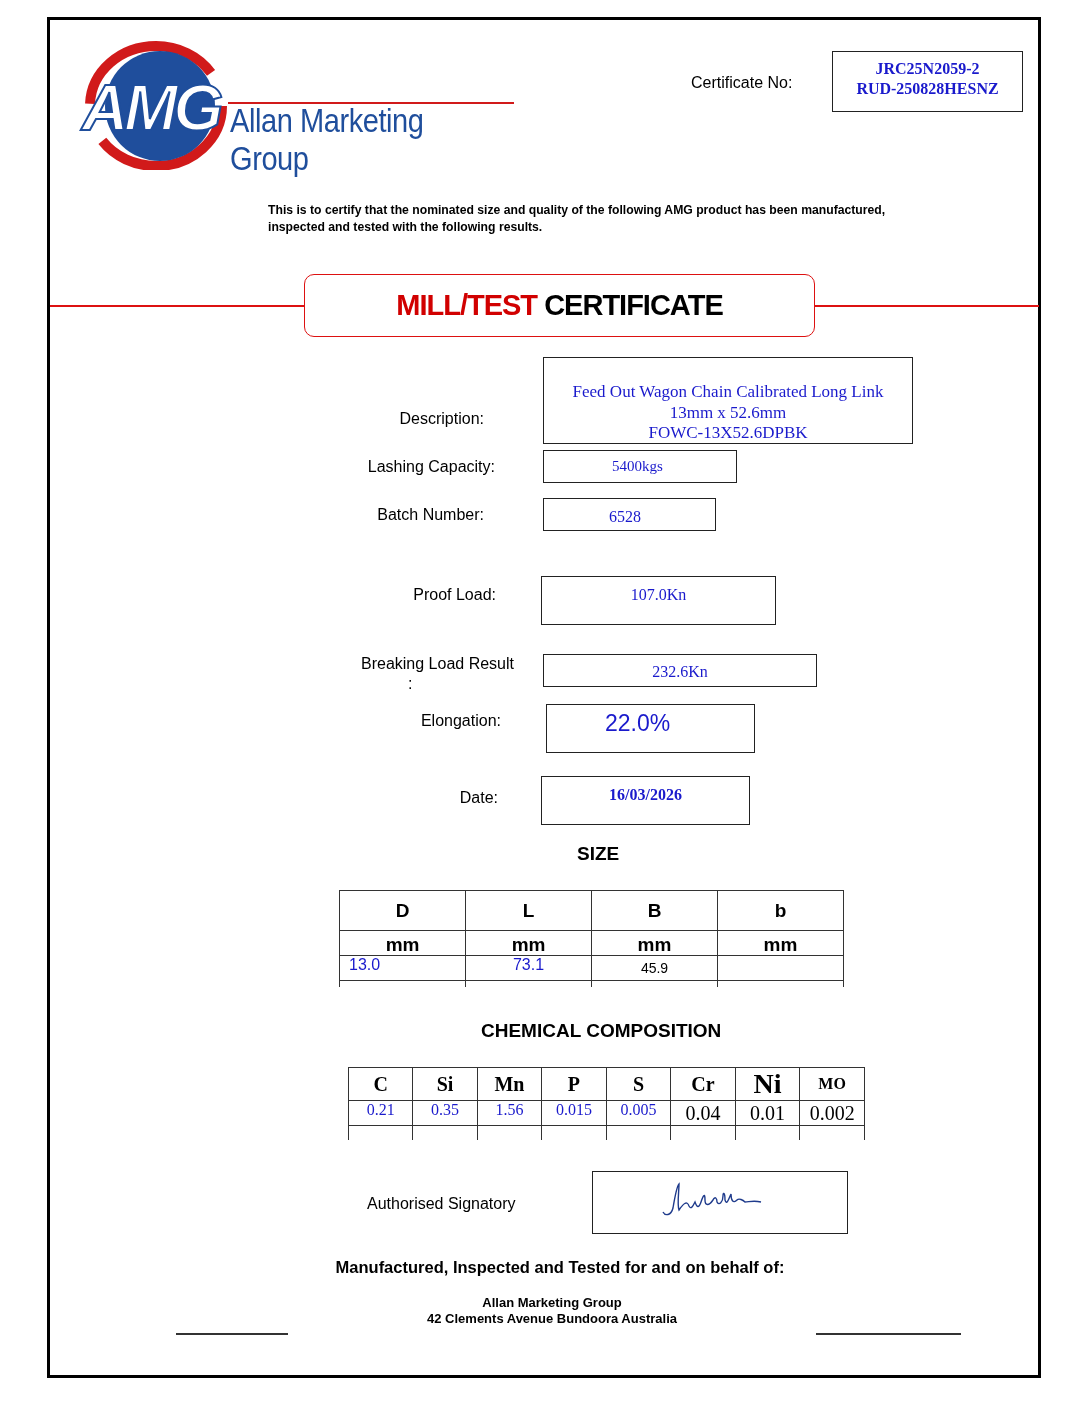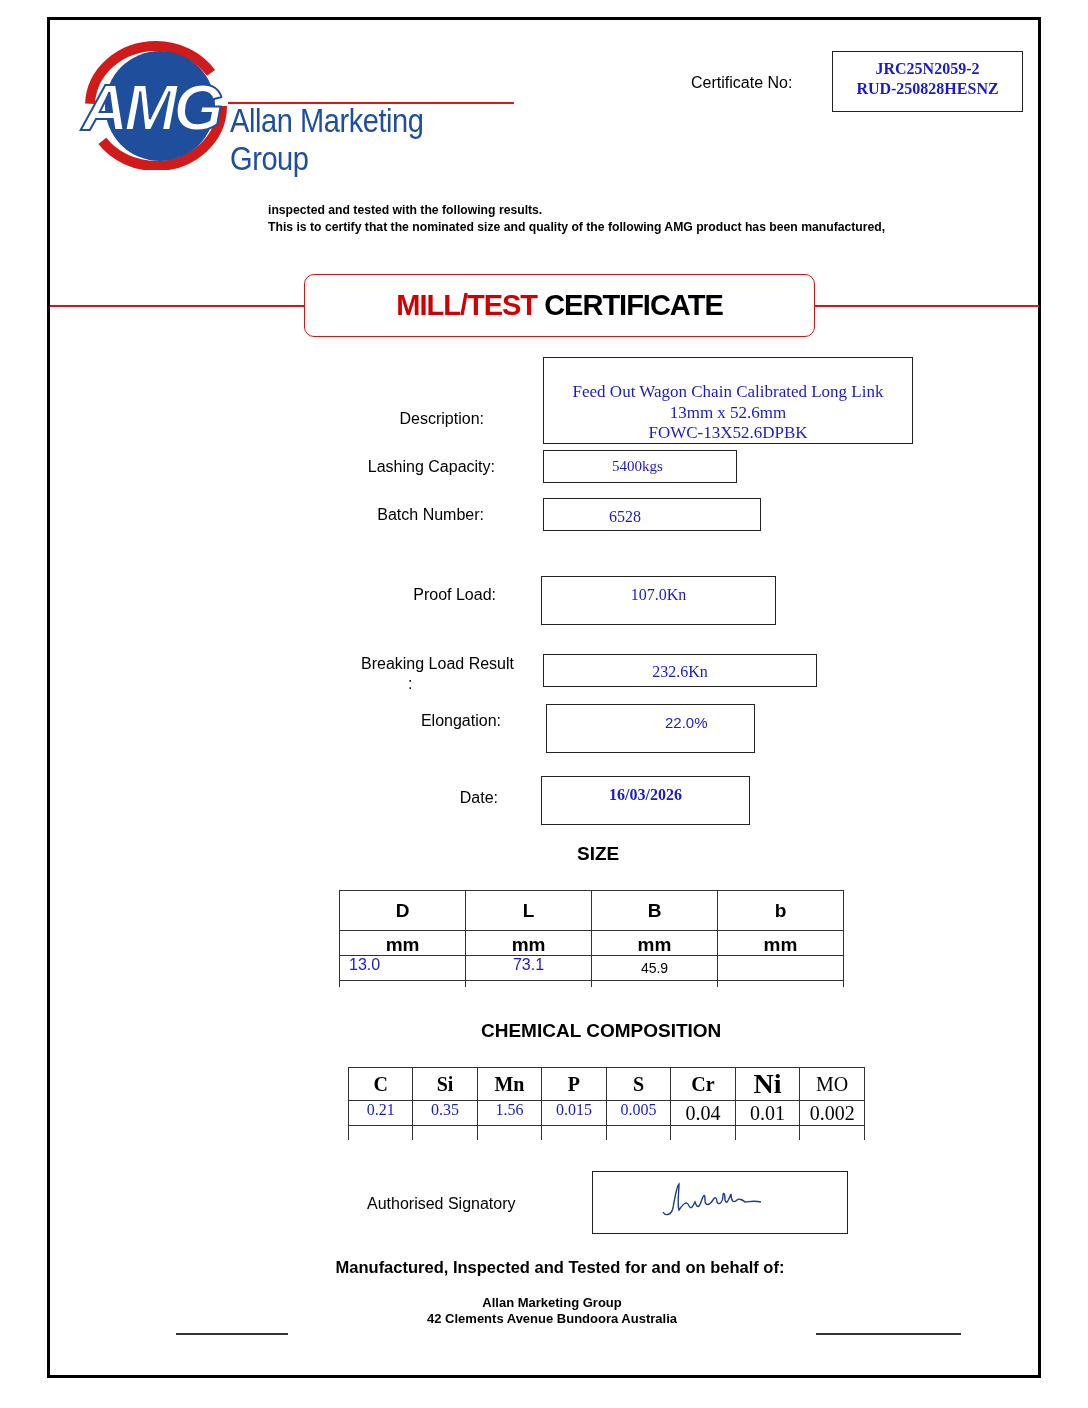--- a/index.html
+++ b/index.html
@@ -41,53 +41,53 @@
   <div class="abs" style="left:152px;top:62px;font-size:33px;color:#1f4e9c;letter-spacing:-0.5px;transform:scaleX(0.88);transform-origin:left;">Allan Marketing Group</div>
 </div>
 
 <div class="abs cert-label">Certificate No:</div>
 <div class="abs cert-box">
   <div>JRC25N2059-2</div>
   <div>RUD-250828HESNZ</div>
 </div>
 
 <div class="abs intro">
+  <div>This is to certify that the nominated size and quality of the following AMG product has been manufactured,</div>
   <div>inspected and tested  with the following results.</div>
-  <div>This is to certify that the nominated size and quality of the following AMG product has been manufactured,</div>
 </div>
 
 <div class="red-line" style="left:50px;width:256px;"></div>
 <div class="red-line" style="left:815px;width:224px;"></div>
 <div class="abs title-box">
   <span class="title-red">MILL/TEST</span>
   <span class="title-black">CERTIFICATE</span>
 </div>
 
 <div class="lbl" style="left:300px;width:184px;top:410px;">Description:</div>
 <div class="vbox serif" style="left:543px;top:357px;width:370px;height:87px;font-size:17px;line-height:20.5px;padding-top:24px;">
   <div>Feed Out Wagon Chain Calibrated Long Link</div>
   <div>13mm x 52.6mm</div>
   <div>FOWC-13X52.6DPBK</div>
 </div>
 
 <div class="lbl" style="left:300px;width:195px;top:458px;">Lashing Capacity:</div>
 <div class="vbox serif" style="left:543px;top:450px;width:194px;height:33px;font-size:15px;line-height:31px;text-align:left;padding-left:68px;">5400kgs</div>
 
 <div class="lbl" style="left:300px;width:184px;top:506px;">Batch Number:</div>
-<div class="vbox serif" style="left:543px;top:498px;width:218px;height:33px;font-size:16px;line-height:36px;text-align:left;padding-left:65px;">6528</div>
+<div class="vbox serif" style="left:543px;top:498px;width:173px;height:33px;font-size:16px;line-height:36px;text-align:left;padding-left:65px;">6528</div>
 
 <div class="lbl" style="left:300px;width:196px;top:586px;">Proof Load:</div>
 <div class="vbox serif" style="left:541px;top:576px;width:235px;height:49px;font-size:16px;line-height:36px;">107.0Kn</div>
 
 <div class="lbl" style="left:300px;width:214px;top:655px;">Breaking Load Result</div>
 <div class="abs" style="left:408px;top:675px;font-size:16px;">:</div>
 <div class="vbox serif" style="left:543px;top:654px;width:274px;height:33px;font-size:16px;line-height:34px;">232.6Kn</div>
 
 <div class="lbl" style="left:300px;width:201px;top:712px;">Elongation:</div>
-<div class="vbox sans" style="left:546px;top:704px;width:209px;height:49px;font-size:15px;line-height:36px;text-align:left;padding-left:118px;">22.0%</div>
+<div class="vbox sans" style="left:546px;top:704px;width:209px;height:49px;font-size:23px;line-height:36px;text-align:left;padding-left:58px;">22.0%</div>
 
 <div class="lbl" style="left:300px;width:198px;top:789px;">Date:</div>
 <div class="vbox serif" style="left:541px;top:776px;width:209px;height:49px;font-size:16px;font-weight:bold;line-height:36px;">16/03/2026</div>
 
 <div class="section-h" style="left:577px;top:843px;">SIZE</div>
 <table class="grid" style="left:339px;top:890px;width:505px;">
   <tbody>
       <tr style="height:40px;">
     <td style="font-weight:bold;font-size:19px;width:126px;border-bottom:1.5px solid #333;">D</td>
     <td style="font-weight:bold;font-size:19px;width:126px;border-bottom:1.5px solid #333;">L</td>
@@ -119,21 +119,21 @@
 <table class="grid serif" style="left:348px;top:1067px;width:517px;">
   <tbody>
       <tr style="height:25px;">
     <td style="font-weight:bold;font-size:20px;width:64px;border-bottom:1.5px solid #333;">C</td>
     <td style="font-weight:bold;font-size:20px;width:64px;border-bottom:1.5px solid #333;">Si</td>
     <td style="font-weight:bold;font-size:20px;width:64px;border-bottom:1.5px solid #333;">Mn</td>
     <td style="font-weight:bold;font-size:20px;width:64px;border-bottom:1.5px solid #333;">P</td>
     <td style="font-weight:bold;font-size:20px;width:64px;border-bottom:1.5px solid #333;">S</td>
     <td style="font-weight:bold;font-size:20px;width:64px;border-bottom:1.5px solid #333;">Cr</td>
     <td style="font-weight:bold;font-size:28px;width:64px;border-bottom:1.5px solid #333;margin-left:13px;">Ni</td>
-    <td style="font-weight:normal;font-size:20px;width:64px;border-bottom:1.5px solid #333;">MO</td>
+    <td style="font-weight:bold;font-size:16px;width:64px;border-bottom:1.5px solid #333;">MO</td>
   </tr>
   <tr style="height:25px;">
     <td style="color:#1a1acc;font-size:16px;vertical-align:top;border-radius:9px;">0.21</td>
     <td style="color:#1a1acc;font-size:16px;vertical-align:top;">0.35</td>
     <td style="color:#1a1acc;font-size:16px;vertical-align:top;">1.56</td>
     <td style="color:#1a1acc;font-size:16px;vertical-align:top;">0.015</td>
     <td style="color:#1a1acc;font-size:16px;vertical-align:top;">0.005</td>
     <td style="font-size:20px;">0.04</td>
     <td style="font-size:20px;">0.01</td>
     <td style="font-size:20px;">0.002</td>

